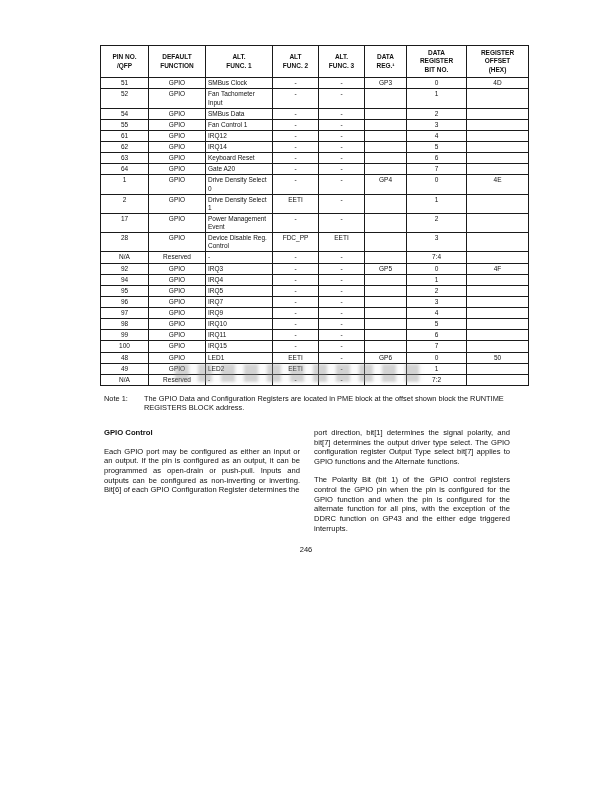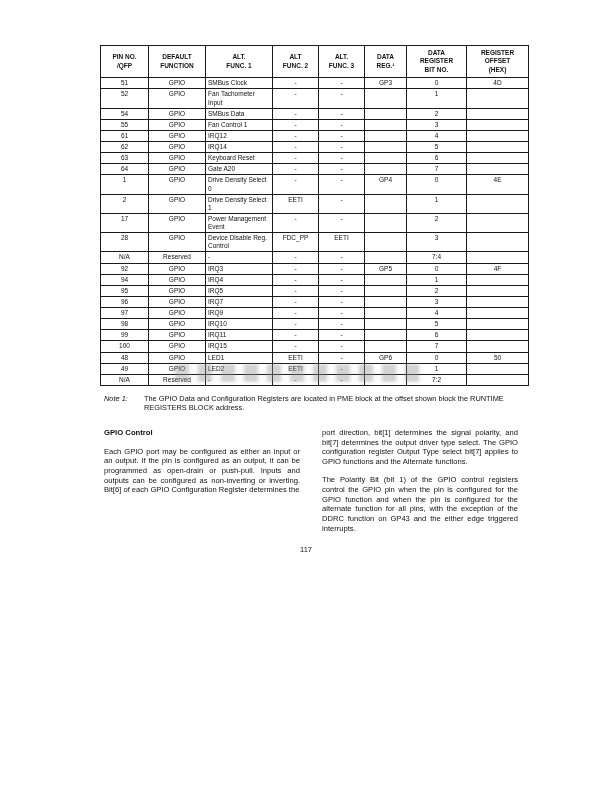--- a/index.html
+++ b/index.html
@@ -53,32 +53,31 @@
     pointer-events: none;
   }
   
   .note {
     display: flex;
     margin: 8px 0 0 104px;
     width: 416px;
     font-size: 7.4px;
     line-height: 1.28;
   }
-  .note-label { flex: none; width: 40px; font-style: italic; }
+  .note-label { flex: none; width: 40px; }
   .note-text { flex: 1; }
   
   .columns {
     display: flex;
     gap: 14px;
     margin: 15px 0 0 104px;
     width: 414px;
     font-size: 7.6px;
     line-height: 1.27;
     text-align: justify;
-    justify-content: space-between;
   }
   .col { width: 196px; }
   .sec-title {
     font-size: 7.7px;
     font-weight: bold;
     text-align: left;
     margin: 0 0 9px 0;
   }
   .col p { margin: 0 0 9px 0; }
   
@@ -381,15 +380,15 @@
     <div class="col">
       <div class="sec-title">GPIO Control</div>
       <p>Each GPIO port may be configured as either an input or an output.  If the pin is configured as an output, it can be programmed as open-drain or push-pull. Inputs and outputs can be configured as non-inverting or inverting.  Bit[6] of each GPIO Configuration Register determines the</p>
     </div>
     <div class="col">
       <p>port direction, bit[1] determines the signal polarity, and bit[7] determines the output driver type select. The GPIO configuration register Output Type select bit[7] applies to GPIO functions and the  Alternate functions.</p>
       <p>The Polarity Bit (bit 1) of the GPIO control registers control the GPIO pin when the pin is configured for the GPIO function and when the pin is configured for the alternate function for all pins, with the exception of the DDRC function on GP43 and the either edge triggered interrupts.</p>
     </div>
   </div>
 
-  <div class="pageno">117</div>
+  <div class="pageno">246</div>
 
 </div>
 
 </body></html>

